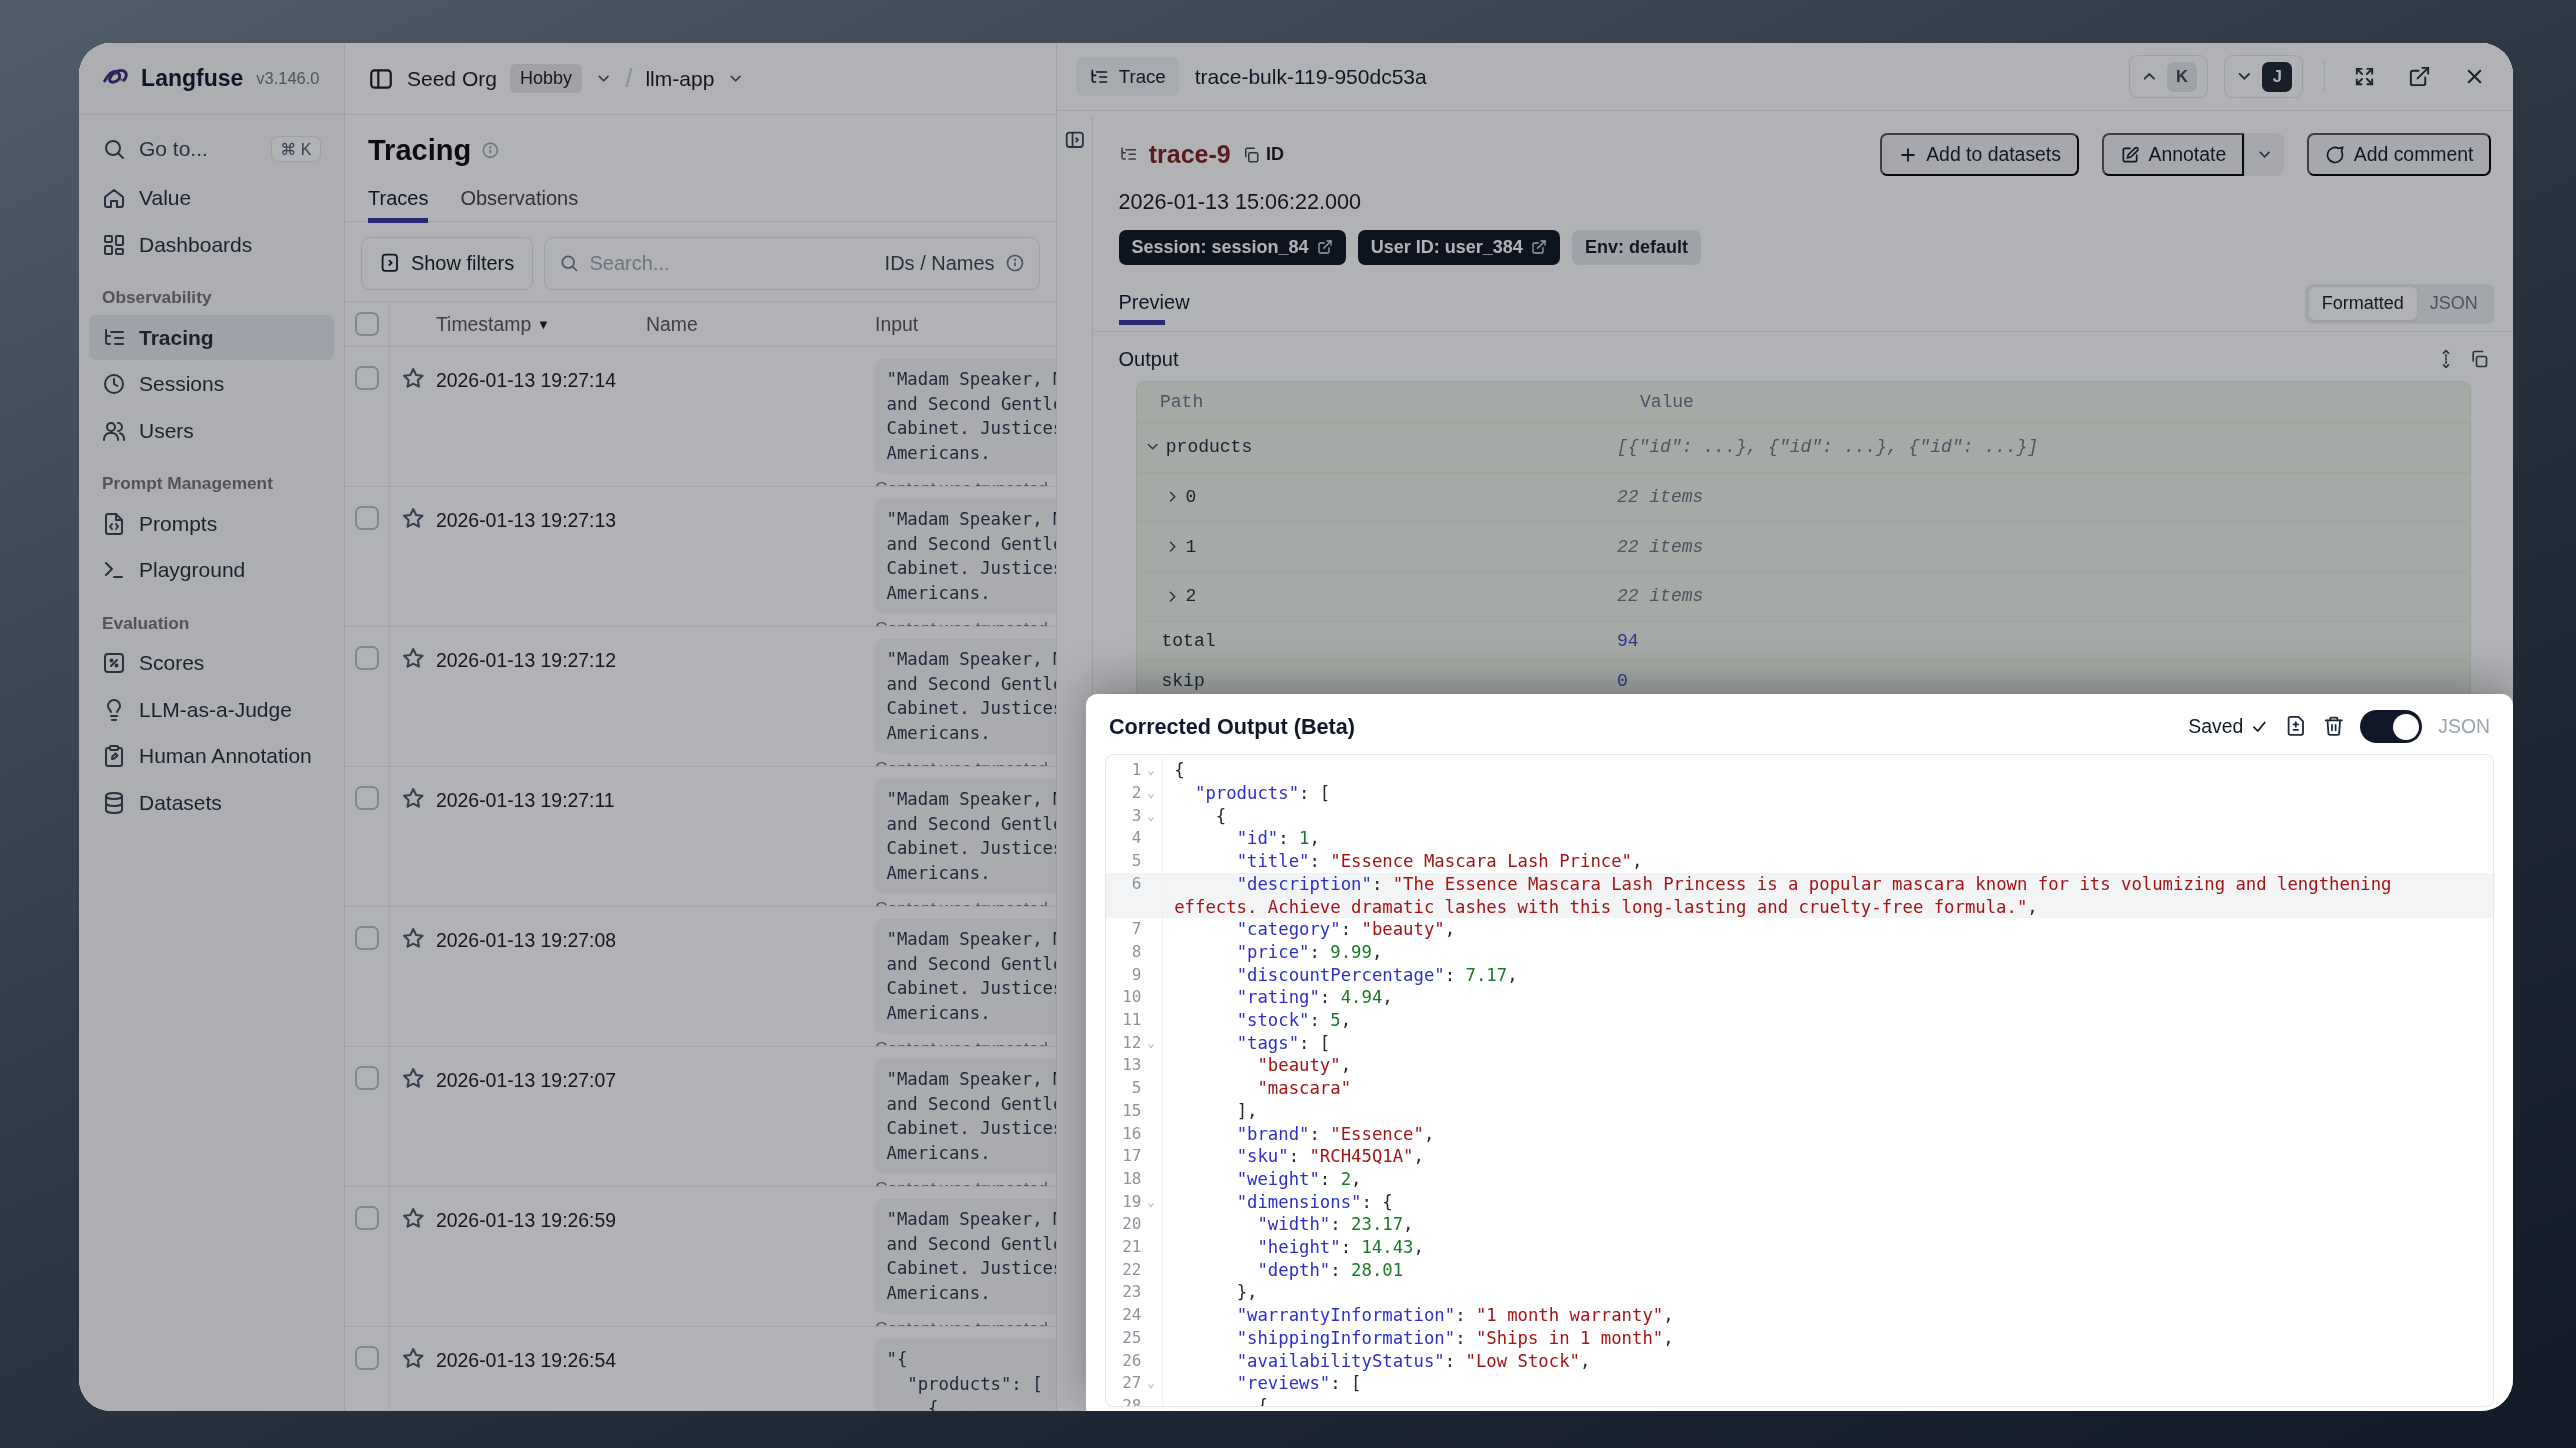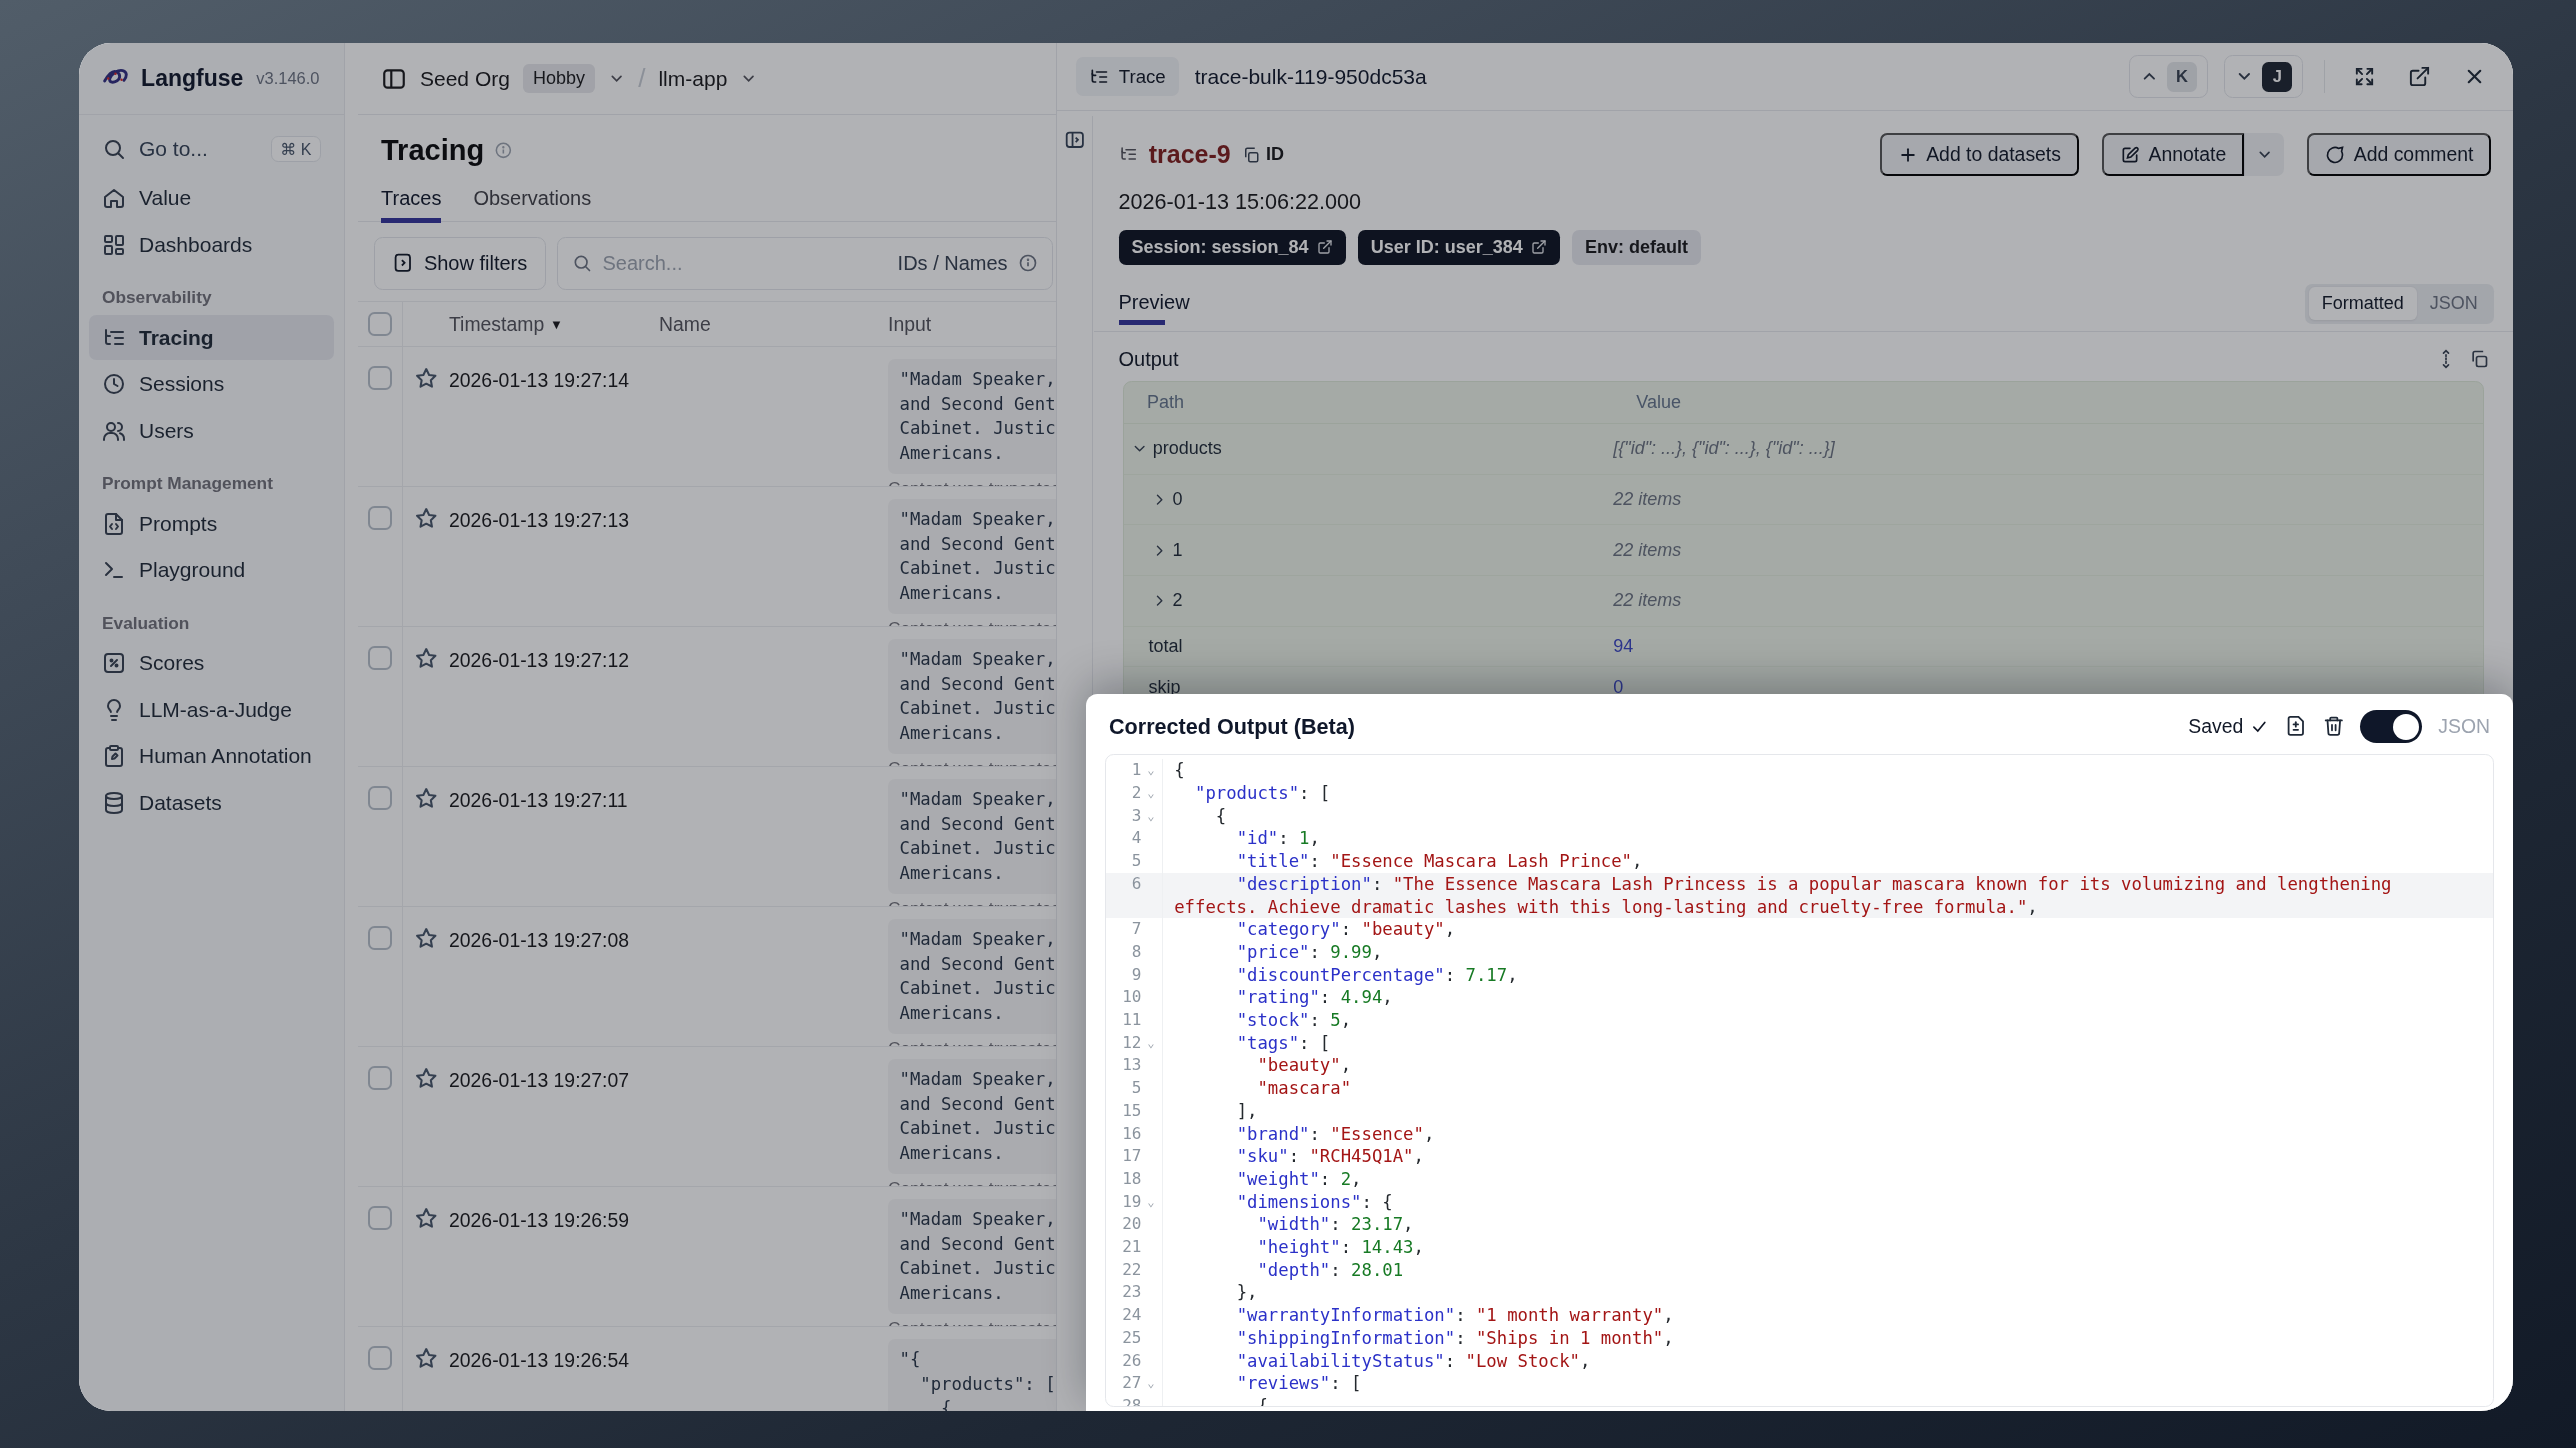--- a/index.html
+++ b/index.html
@@ -18,21 +18,21 @@
   .logo-row .ver { font-size:16.5px; color:#6b7280; margin-left:1.4px; }
   .goto-row { margin:11.5px 10px 4.3px; height:45px; display:flex; align-items:center; gap:13px; padding:0 13px; color:#334155; border-radius:7.2px; }
   .goto-row .glabel { font-size:21px; color:#334155; flex:1; }
   .kbd { border:1.4px solid #e2e5ea; background:#fff; border-radius:7.2px; padding:2.9px 8.6px; font-size:16px; color:#475569; }
   .nav-item { margin:1.4px 10px; height:45px; display:flex; align-items:center; gap:13px; padding:0 13px; border-radius:7.2px; font-size:21px; color:#1f2937; }
   .nav-item.active { background:#e6e8ee; font-weight:600; }
   .nav-item svg, .goto-row svg { width:24px; height:24px; stroke:#374151; }
   .sec-label { margin:20px 23px 7.2px; font-size:17.3px; font-weight:600; color:#71717a; }
 
   
-  .middle { position:absolute; left:279px; top:0; bottom:0; width:711px; background:#fff; overflow:hidden; }
+  .middle { position:absolute; left:266px; top:0; bottom:0; width:711px; background:#fff; overflow:hidden; }
   .org-bar { height:72px; display:flex; align-items:center; gap:13px; padding:0 23px; border-bottom:1.4px solid #e7e9ed; }
   .org-bar svg.panel { width:26px; height:26px; stroke:#18181b; }
   .org-name,.proj-name { font-size:21px; font-weight:500; color:#18181b; white-space:nowrap; }
   .plan-chip { background:#e7e8ec; border-radius:5.8px; padding:4.3px 10px; font-size:18px; color:#18181b; }
   .chev { width:17.3px; height:17.3px; stroke:#52525b; }
   .slash { font-size:26px; color:#c7ccd4; font-weight:300; }
   .page-head { padding:18.7px 23px 0; display:flex; align-items:center; gap:10px; }
   .page-title { font-size:29px; font-weight:700; color:#09090b; }
   .info { width:18.7px; height:18.7px; stroke:#9ca3af; }
   .tabs { display:flex; gap:32px; padding:0 23px; margin-top:20px; border-bottom:1.4px solid #e7e9ed; }
@@ -102,22 +102,22 @@
   .preview-row { display:flex; align-items:center; padding:0 18.7px 0 24.5px; border-bottom:1.4px solid #e7e9ed; }
   .preview-tab { font-size:20px; font-weight:500; color:#0f172a; padding-bottom:10px; position:relative; }
   .preview-tab::after { content:""; position:absolute; left:0; width:46px; bottom:-1.4px; height:5px; background:#34349b; }
   .fmt-toggle { margin-left:auto; margin-bottom:7.2px; background:#ebedf1; border-radius:7.2px; padding:3.6px; display:flex; font-size:18px; color:#6b7280; }
   .fmt-toggle .opt { padding:5.8px 13px; border-radius:5.8px; }
   .fmt-toggle .opt.active { background:#fff; color:#111827; box-shadow:0 0.7px 2.2px rgba(0,0,0,.08); }
   .output-head { display:flex; align-items:center; padding:16px 24.5px 10px; }
   .output-title { font-size:20px; font-weight:500; color:#111827; }
   .output-icons { margin-left:auto; display:flex; gap:13px; }
   .output-icons svg { width:20px; height:20px; stroke:#374151; }
-  .output-table { margin:0 29px; background:#edf4e9; border:1.4px solid #dee9d8; border-radius:8.6px; overflow:hidden;
-    font-family:Liberation Sans, sans-serif; font-size:18px; }
+  .output-table { margin:0 42px; background:#edf4e9; border:1.4px solid #dee9d8; border-radius:8.6px; overflow:hidden;
+    font-family:Liberation Mono, monospace; font-size:18px; }
   .ot-head { display:flex; border-bottom:1.4px solid #dee9d8; color:#64748b; }
   .ot-head > div { padding:10px 0 10px 23px; }
   .ot-path { width:36%; flex:0 0 36%; }
   .ot-val { flex:1; }
   .ot-row { display:flex; border-bottom:1.4px solid #e3ecdd; align-items:center; }
   .ot-row:last-child { border-bottom:none; }
   .ot-row .cell-path { width:36%; flex:0 0 36%; display:flex; align-items:center; color:#1f2937; }
   .ot-row .cell-path svg { width:17.3px; height:17.3px; stroke:#374151; margin-right:4.3px; flex:0 0 17.3px; }
   .ot-row .cell-val { flex:1; }
   .val-muted { color:#6b7280; font-style:italic; }

